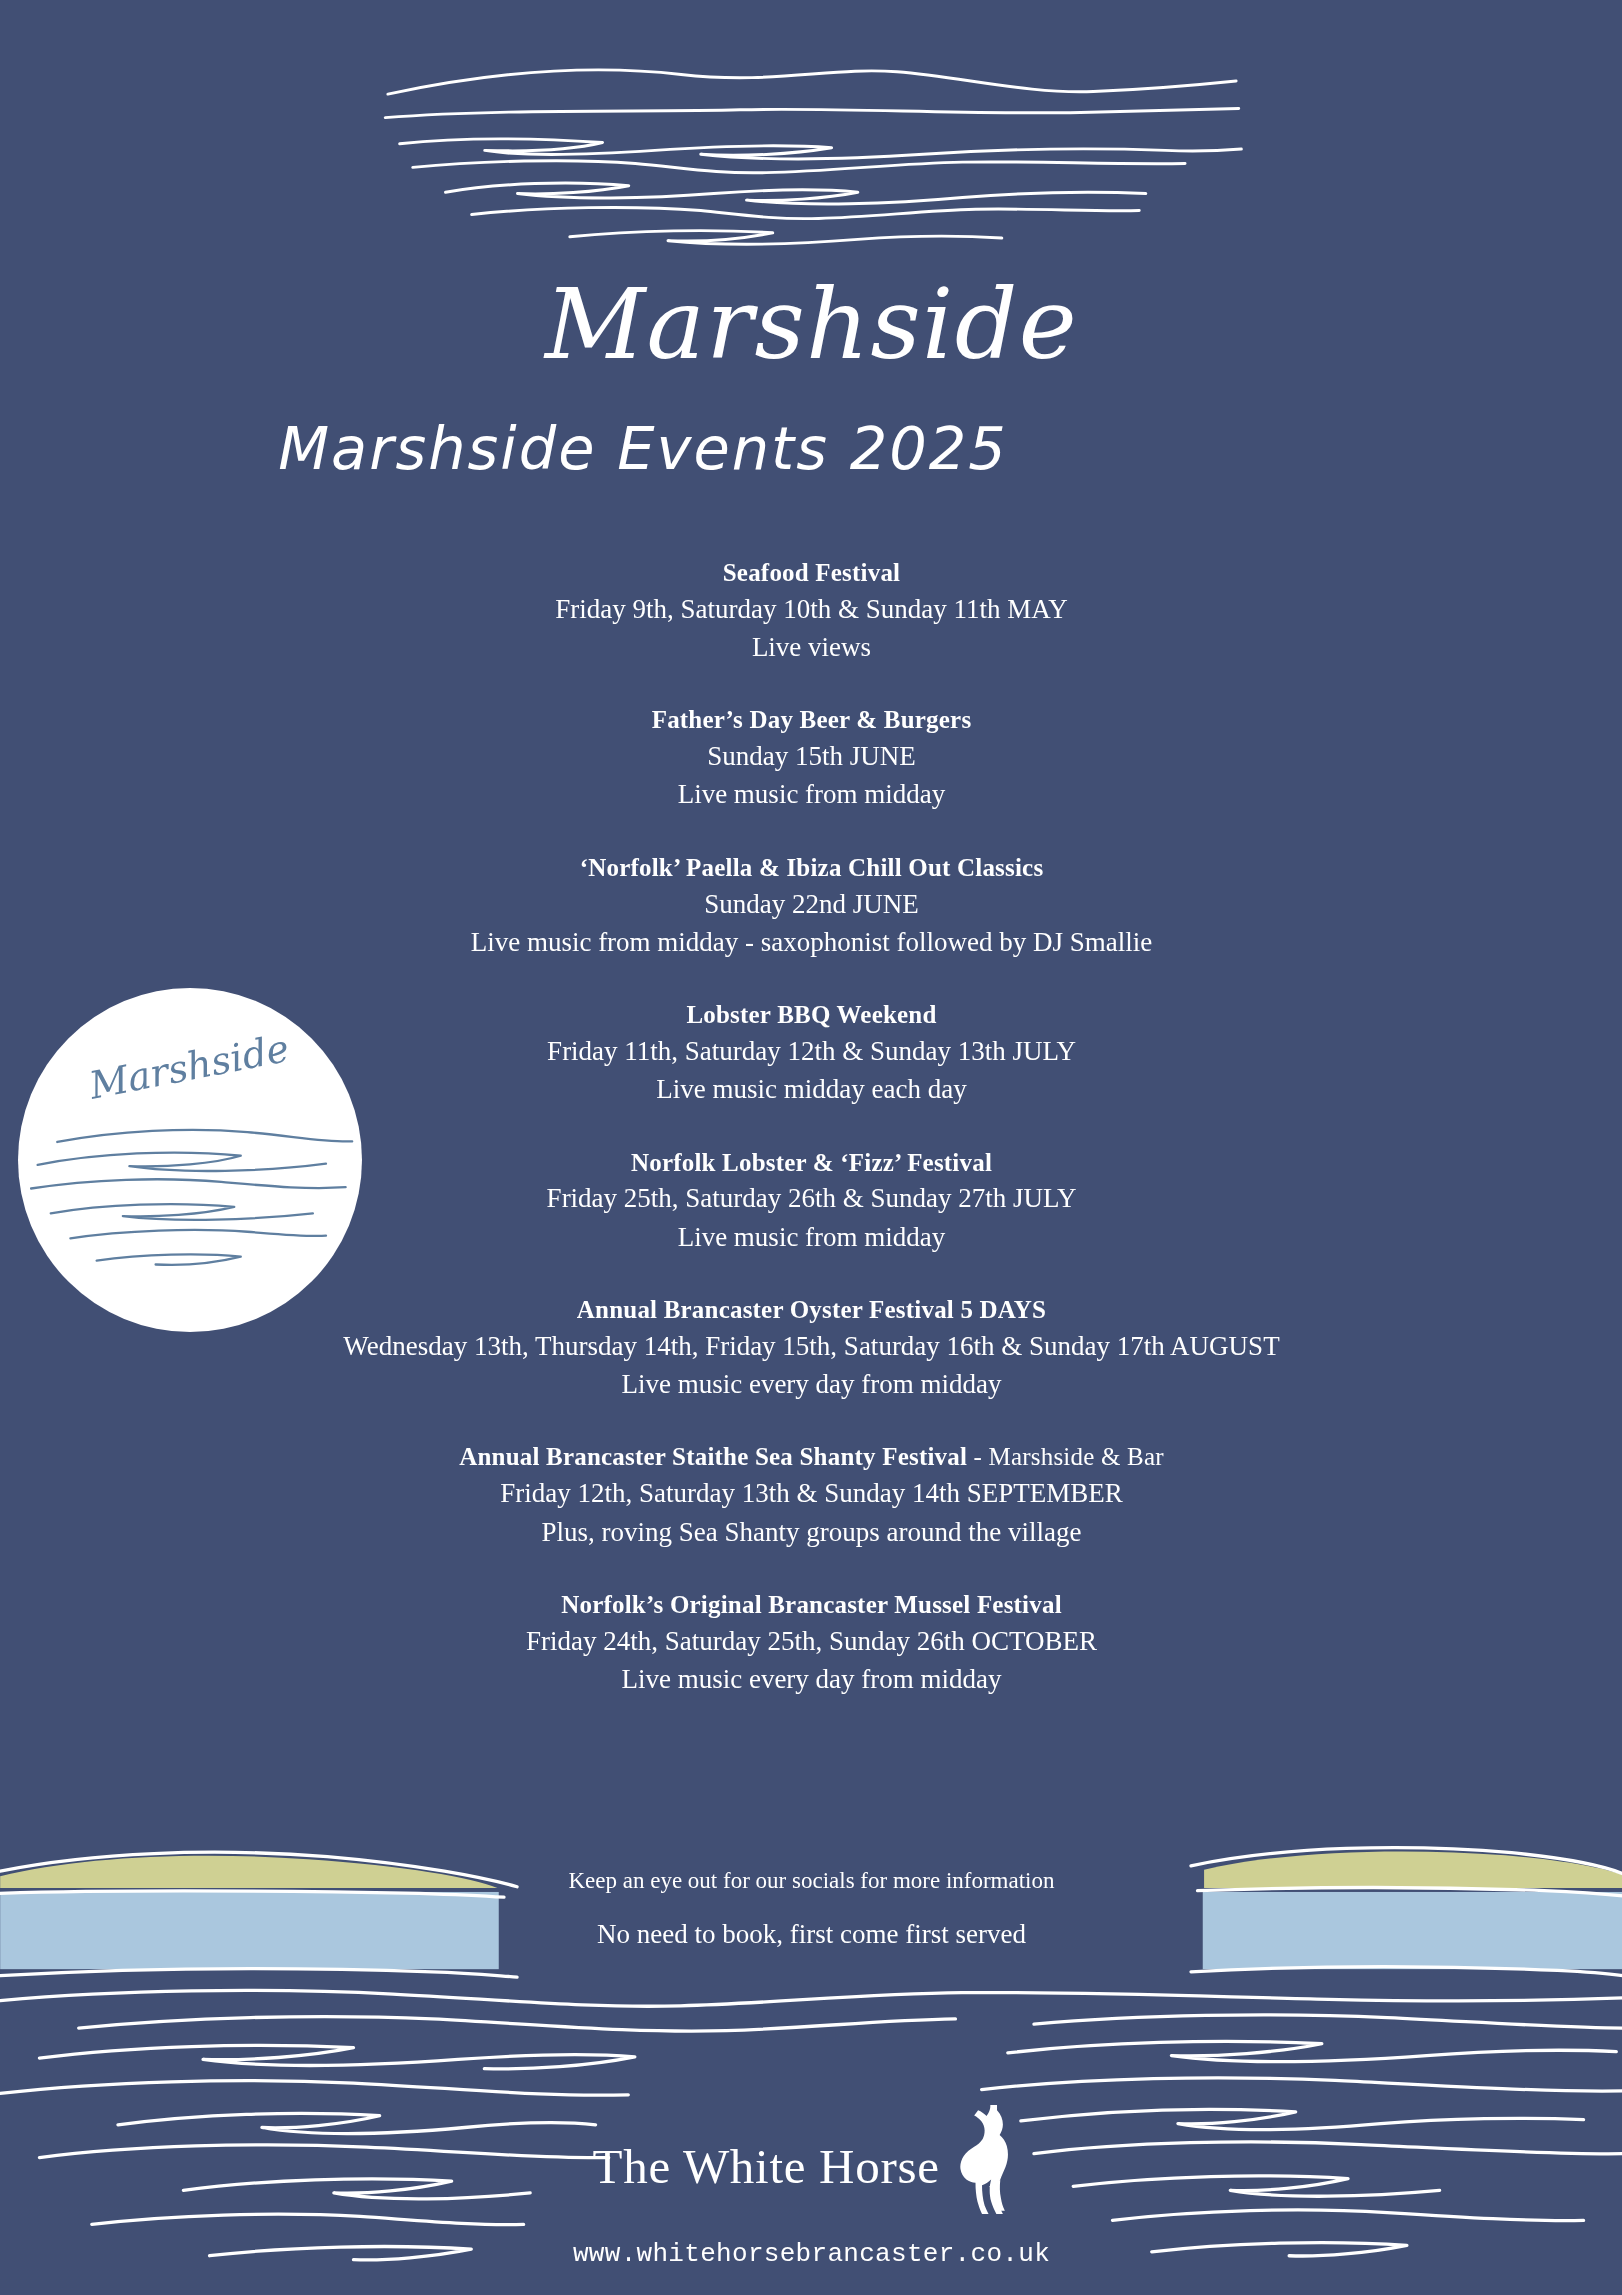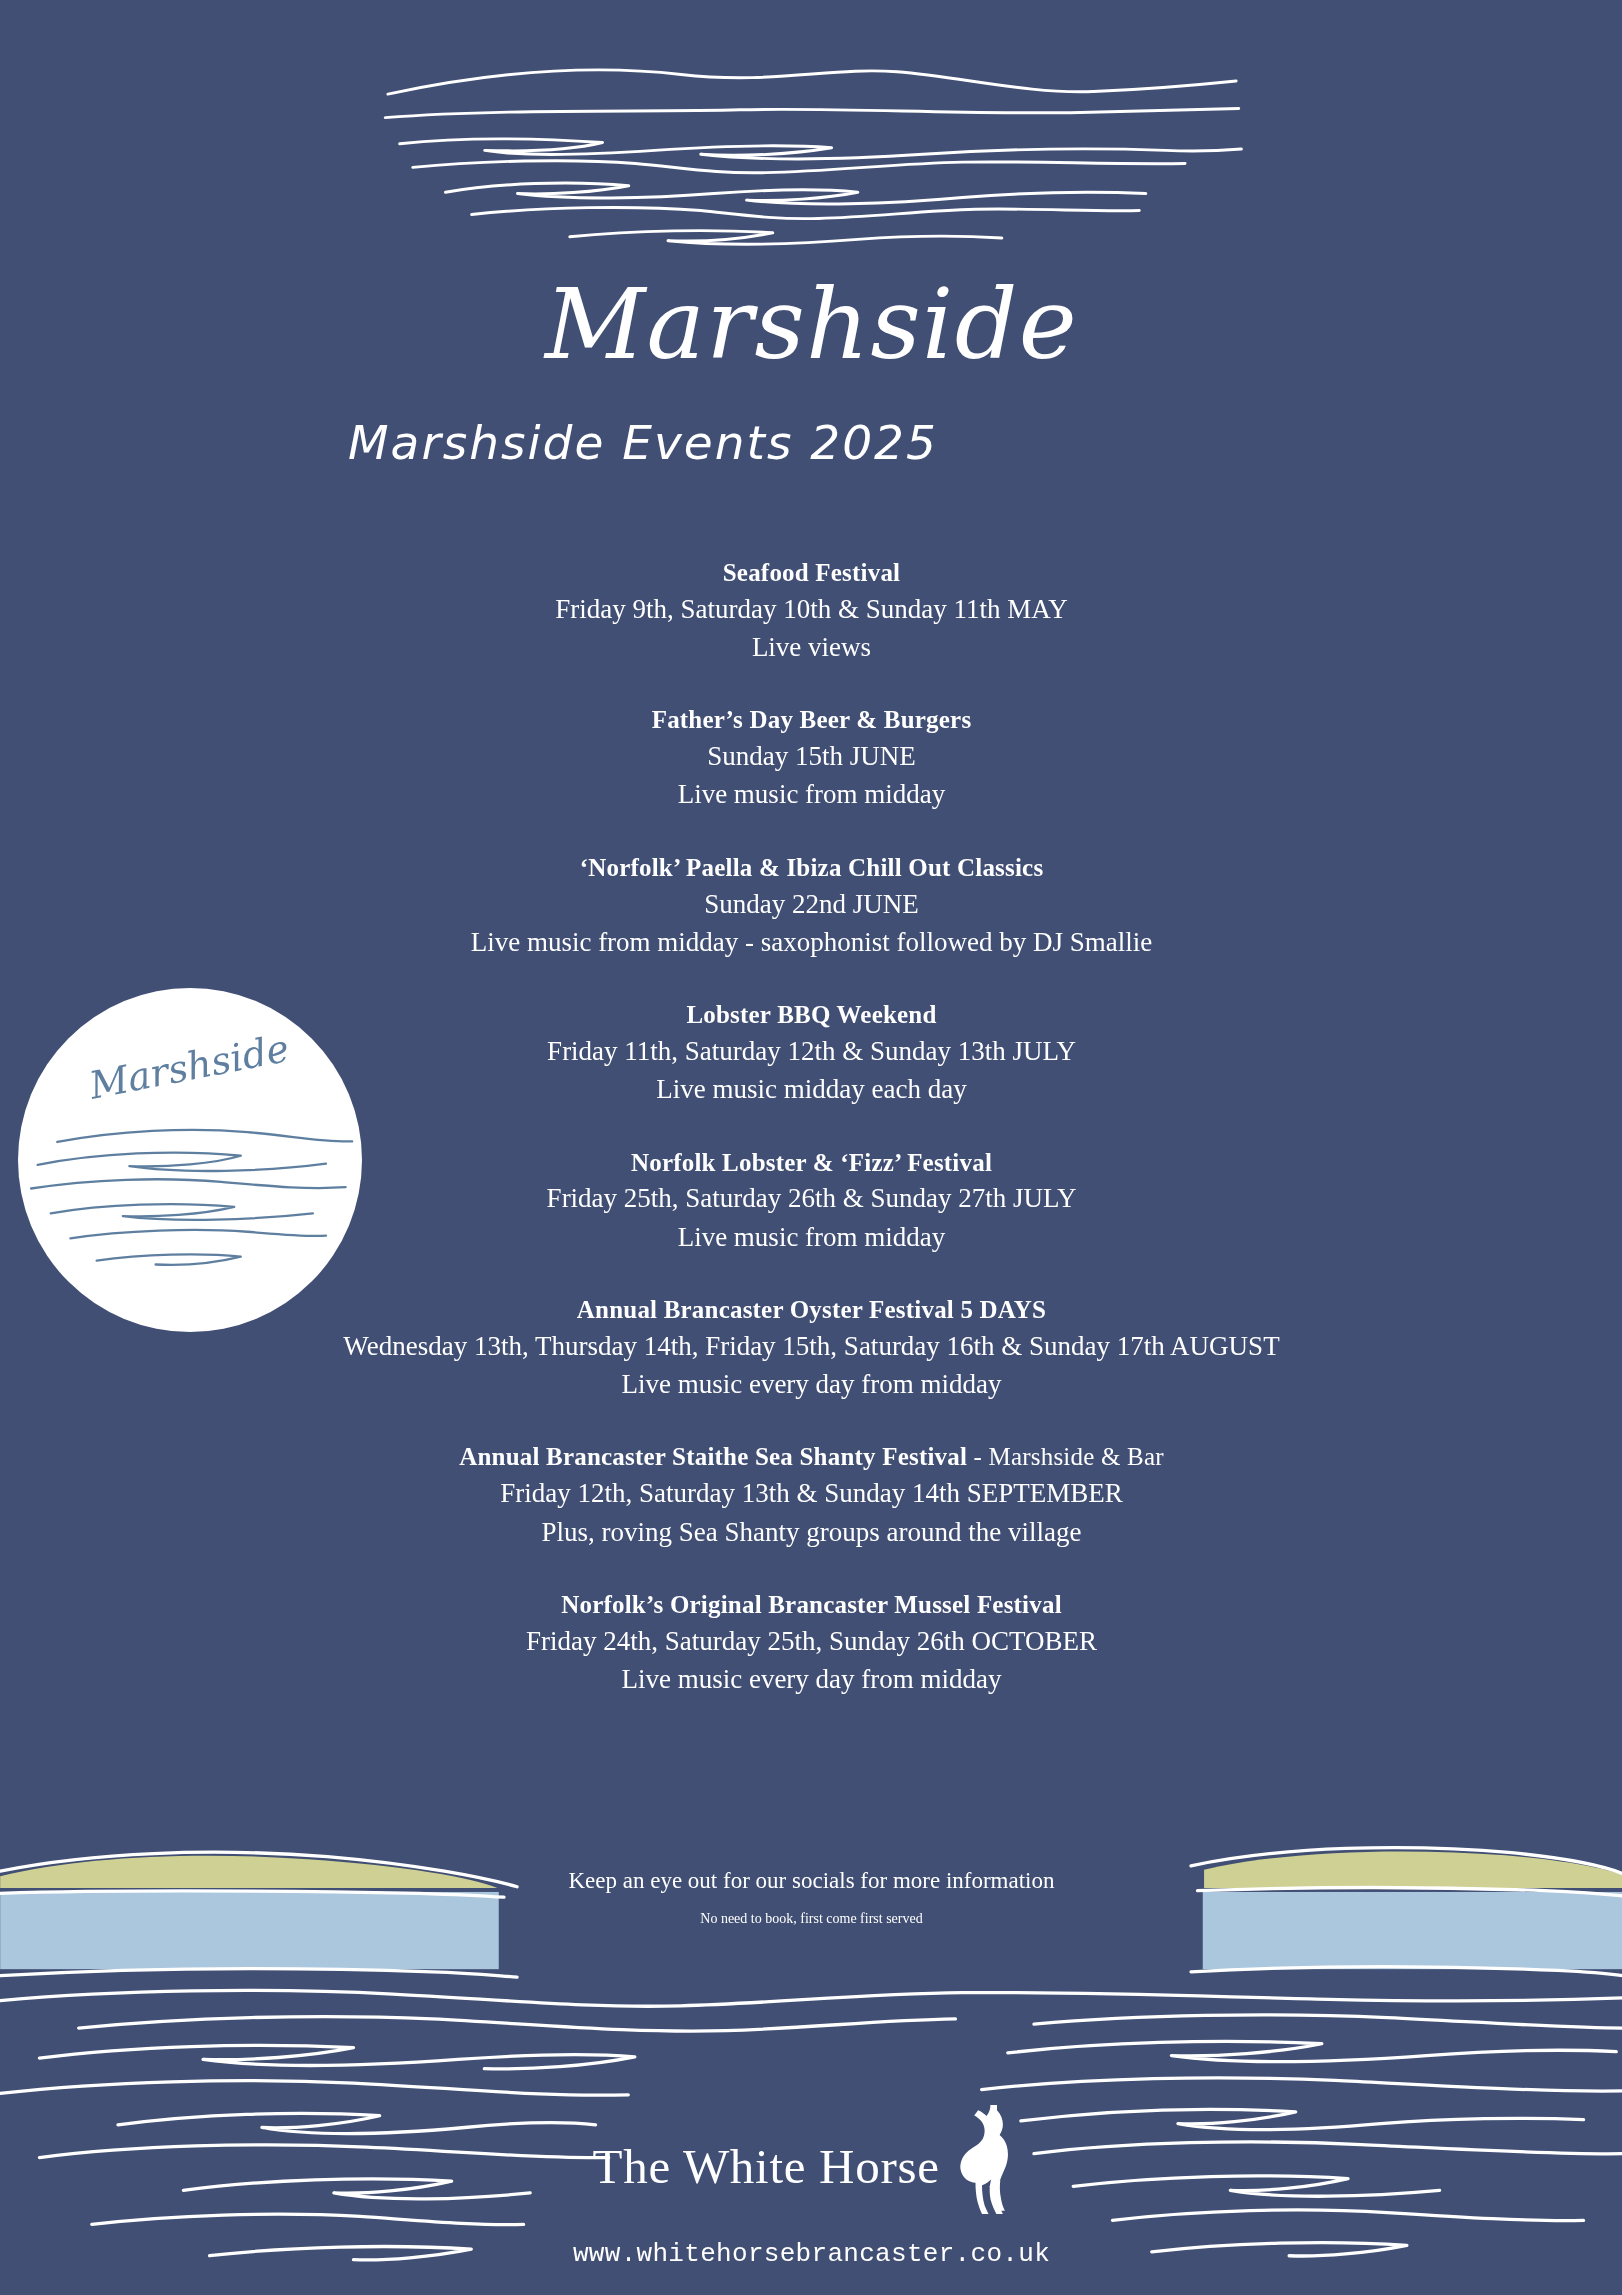--- a/index.html
+++ b/index.html
@@ -41,21 +41,21 @@
   }
   .events-title {
     position: absolute;
     top: 419px;
     left: 0;
     width: 1286px;
     text-align: center;
     font-family: "DejaVu Sans", sans-serif;
     font-style: italic;
     font-weight: 300;
-    font-size: 47px;
+    font-size: 59px;
     letter-spacing: 2px;
     line-height: 1;
   }
 
   
   .events {
     position: absolute;
     top: 556px;
     left: 0;
     width: 1623px;
@@ -90,22 +90,22 @@
   .note-socials {
     font-size: 23px;
     line-height: 1.4;
   }
   .note-pan {
     font-size: 27px;
     margin-top: 50px;
     line-height: 1.4;
   }
   .note-book {
-    font-size: 14px;
-    margin-top: 12px;
+    font-size: 27px;
+    margin-top: 19px;
     line-height: 1.4;
   }
 
   
   .badge {
     position: absolute;
     left: 18.3px;
     top: 988px;
     width: 344px;
     height: 344px;

